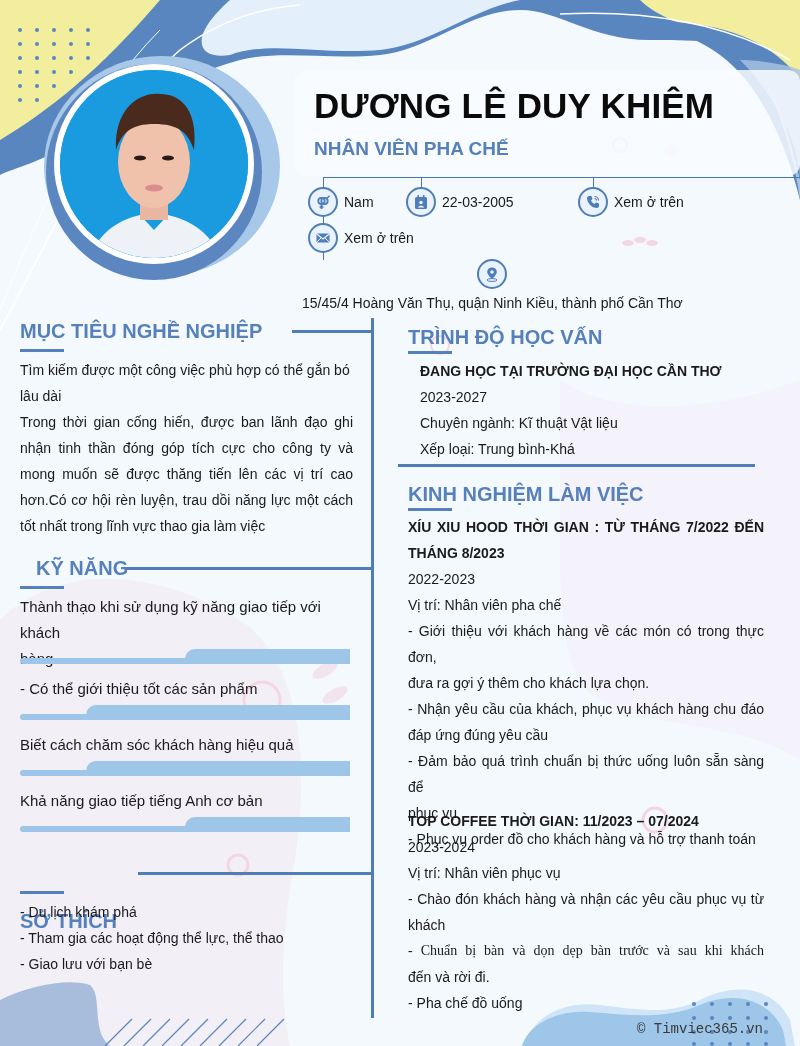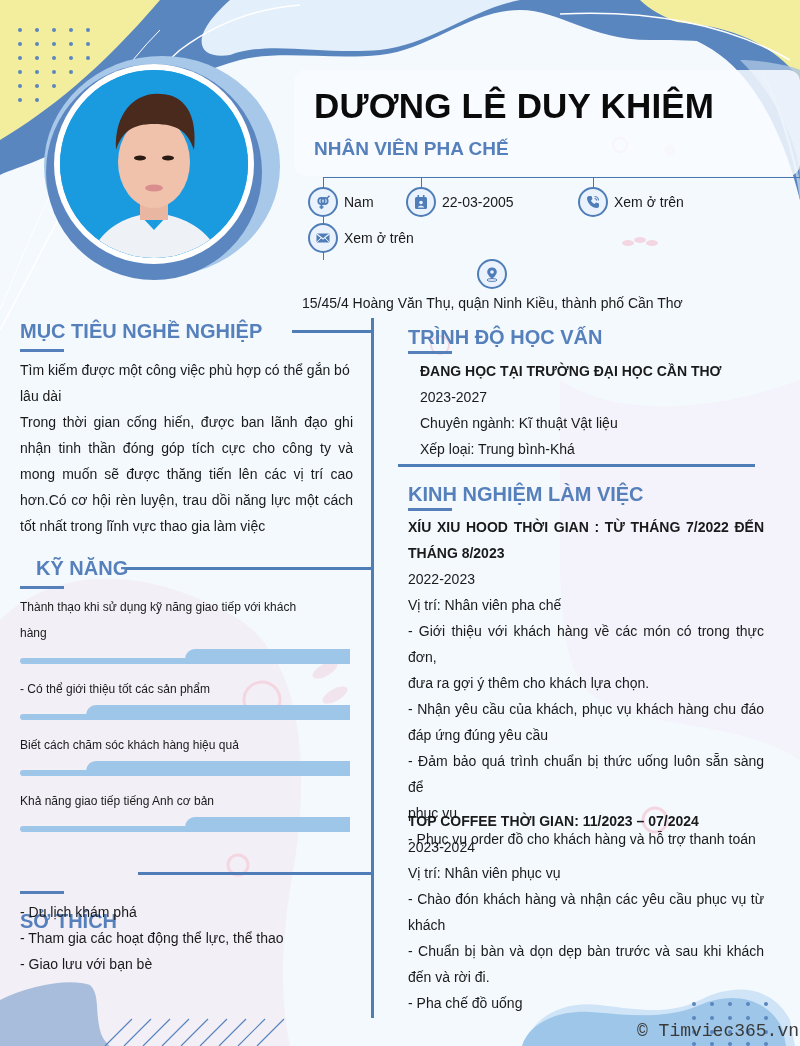--- a/index.html
+++ b/index.html
@@ -36,26 +36,26 @@
   .sec-title { position: absolute; font-size: 20px; font-weight: 700; color: #5580bb; }
   .sec-underline { position: absolute; height: 3px; width: 44px; background: #5580bb; }
   .sec-rule { position: absolute; height: 3px; background: #4f7db8; }
   .divider-v { position: absolute; left: 371px; top: 318px; width: 3px; height: 700px; background: #4f7db8; }
 
   .para { position: absolute; font-size: 14px; line-height: 26px; color: #1a1a1a; text-align: justify; }
   .line { display: block; }
   .bold { font-weight: 700; }
 
   
-  .skill-label { position: absolute; left: 20px; font-size: 12px; line-height: 26px; color: #1a1a1a; width: 330px; }
+  .skill-label { position: absolute; left: 20px; font-size: 15px; line-height: 26px; color: #1a1a1a; width: 330px; }
   .skill-bar { position: absolute; left: 20px; width: 330px; height: 15px; }
   .skill-bar .track { position: absolute; left: 0; bottom: 0; width: 100%; height: 6px; background: #9dc6e8; border-radius: 3px 0 0 3px; }
   .skill-bar .fill { position: absolute; right: 0; top: 0; height: 15px; background: #9dc6e8; border-radius: 10px 0 0 0; }
 
-  .watermark { position: absolute; left: 637px; top: 1021px; font-family: "Liberation Mono", "DejaVu Sans Mono", monospace; font-size: 18px; color: #3a3a3a; }
+  .watermark { position: absolute; left: 637px; top: 1021px; font-family: "Liberation Mono", "DejaVu Sans Mono", monospace; font-size: 14px; color: #3a3a3a; }
 </style>
 </head>
 <body>
 
 <div class="page">
 
   <svg class="deco" width="800" height="1046" viewBox="0 0 800 1046" style="left:0;top:0;">
 
     <path d="M0 0 H250 C230 40 170 60 120 90 C80 115 40 130 0 150 Z" fill="#f3ee9e"></path>
 
@@ -349,19 +349,19 @@
     <span class="line">phục vụ</span>
     <span class="line">- Phục vụ order đồ cho khách hàng và hỗ trợ thanh toán</span>
   </div>
 
   <div class="para" style="left:408px;top:808px;width:356px;">
     <span class="line bold">TOP COFFEE THỜI GIAN: 11/2023 – 07/2024</span>
     <span class="line">2023-2024</span>
     <span class="line">Vị trí: Nhân viên phục vụ</span>
     <span class="line" style="text-align-last:justify;">- Chào đón khách hàng và nhận các yêu cầu phục vụ từ</span>
     <span class="line">khách</span>
-    <span class="line" style="text-align-last:justify;">- Chuẩn bị bàn và dọn dẹp bàn trước và sau khi khách</span>
+    <span class="line" style="text-align-last:justify;font-family:Liberation Serif, serif;">- Chuẩn bị bàn và dọn dẹp bàn trước và sau khi khách</span>
     <span class="line">đến và rời đi.</span>
     <span class="line">- Pha chế đồ uống</span>
   </div>
 
   <div class="watermark">© Timviec365.vn</div>
 </div>
 
 </body></html>

